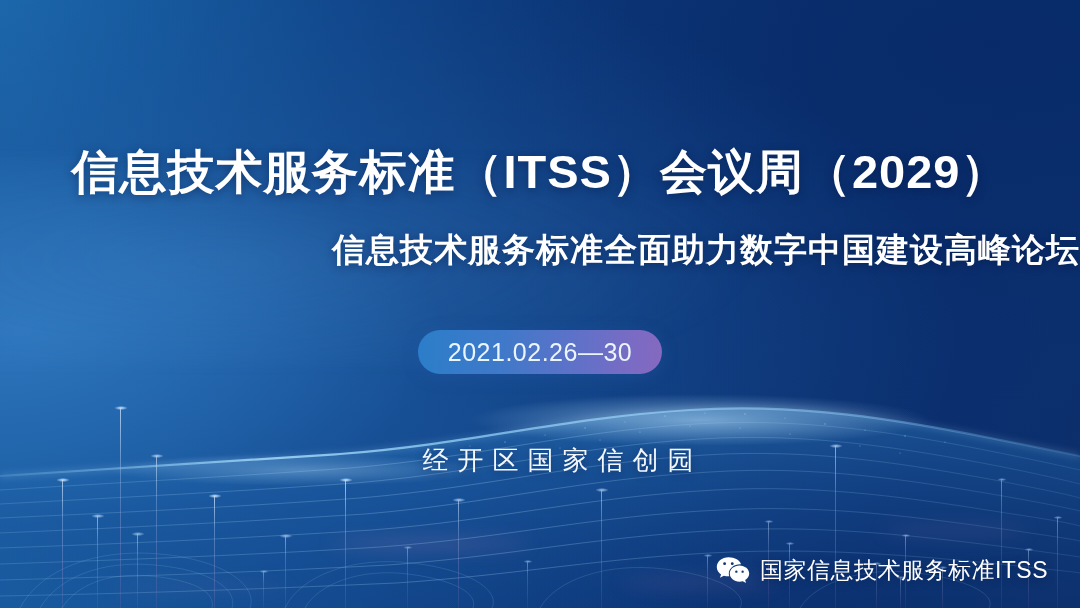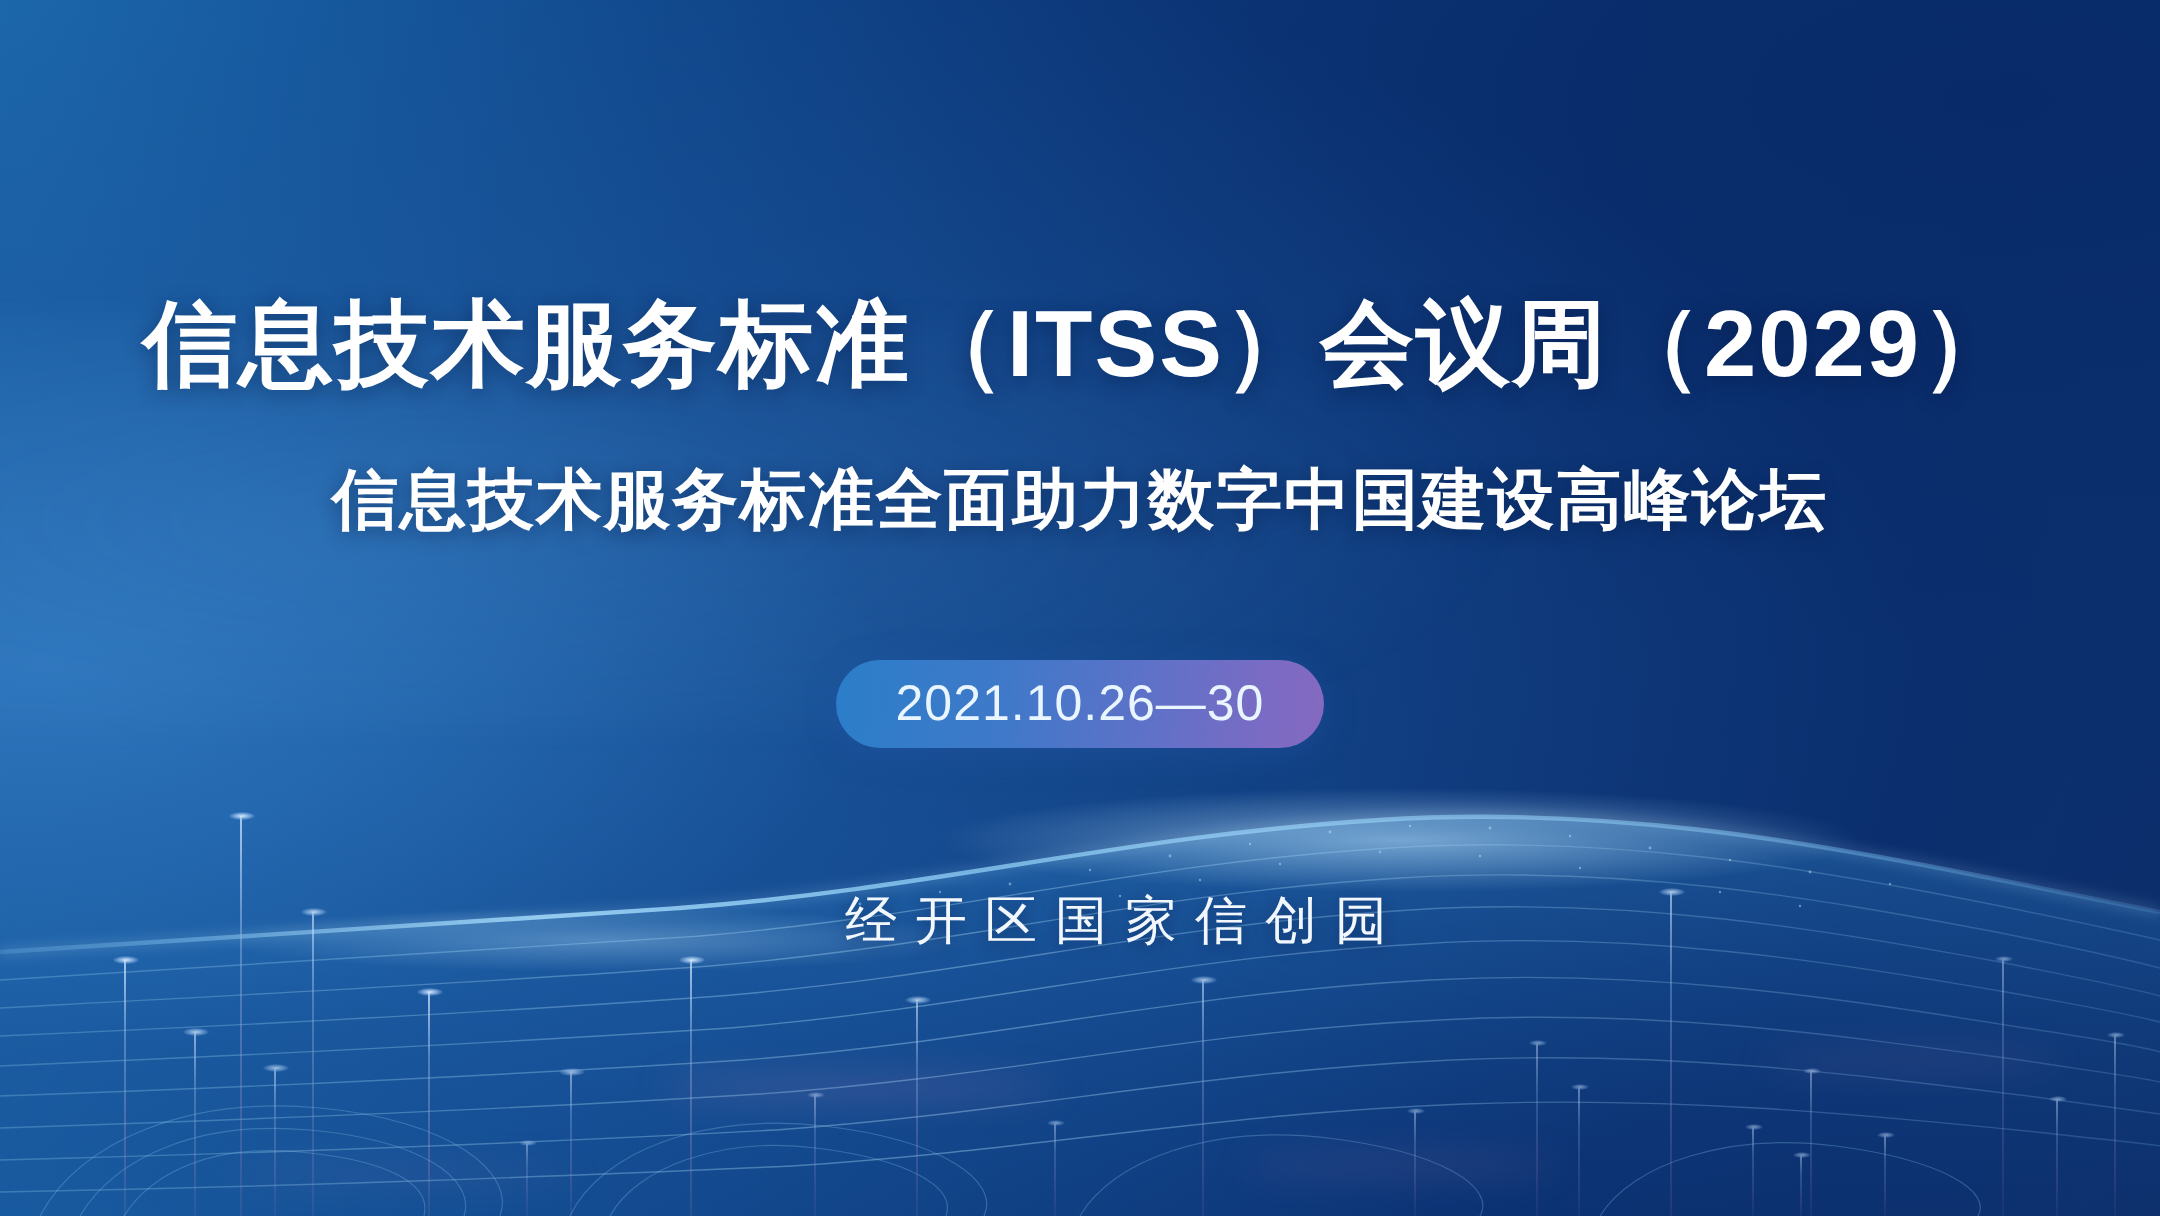--- a/index.html
+++ b/index.html
@@ -57,21 +57,21 @@
   .title{
     position:absolute; left:0; right:0; top:145px;
     text-align:center;
     font-size:47px; font-weight:bold; color:#ffffff;
     letter-spacing:1px; line-height:1.15;
     white-space:nowrap;
     text-shadow:0 2px 10px rgba(0,20,60,0.45);
   }
   .subtitle{
     position:absolute; left:0; right:0; top:230px;
-    text-align:center;
+    text-align:right;
     font-size:33px; font-weight:bold; color:#ffffff;
     letter-spacing:1px; line-height:1.2;
     white-space:nowrap;
     text-shadow:0 2px 9px rgba(0,20,60,0.45);
   }
 
   .date-wrap{
     position:absolute; left:0; right:0; top:330px;
     display:flex; justify-content:center;
   }
@@ -228,20 +228,31 @@
     <div class="smear" style="left:110px; bottom:18px; width:180px; height:6px; background:rgba(190,150,200,0.16);"></div>
   </div>
 
   <div class="content">
 
     <h1 class="title">信息技术服务标准（ITSS）会议周（2029）</h1>
 
     <h2 class="subtitle">信息技术服务标准全面助力数字中国建设高峰论坛</h2>
 
     <div class="date-wrap">
-      <span class="date-badge">2021.10.26—30</span>
+      <span class="date-badge">2021.02.26—30</span>
     </div>
 
     <div class="venue">经开区国家信创园</div>
 
+    <div class="wechat-bar">
+      <svg class="wechat-icon" viewBox="0 0 64 56" aria-hidden="true">
+        <path fill="#ffffff" d="M23.5 2C11.2 2 1.5 10.2 1.5 20.3c0 5.7 3.1 10.8 8 14.2l-2 6.3 7.2-3.9c2.7.8 5.6 1.2 8.8 1.2l1.5-.05c-.6-1.6-.9-3.3-.9-5.05 0-9.9 9.6-17.9 21.5-17.9l1.4.04C45.3 7.6 35.4 2 23.5 2z"></path>
+        <circle cx="16.2" cy="14.2" r="2.7" fill="#12356f"></circle>
+        <circle cx="30.6" cy="14.2" r="2.7" fill="#12356f"></circle>
+        <path fill="#ffffff" d="M62.5 32.9c0-8.4-8.2-15.2-18.3-15.2S25.9 24.5 25.9 32.9s8.2 15.2 18.3 15.2c2.2 0 4.3-.3 6.3-.9l6.1 3.3-1.7-5.4c4.6-2.8 7.6-7.3 7.6-12.2z"></path>
+        <circle cx="38.3" cy="29.2" r="2.2" fill="#12356f"></circle>
+        <circle cx="50.1" cy="29.2" r="2.2" fill="#12356f"></circle>
+      </svg>
+      <span class="wechat-label">国家信息技术服务标准ITSS</span>
+    </div>
 
   </div>
 </div>
 
 </body></html>

